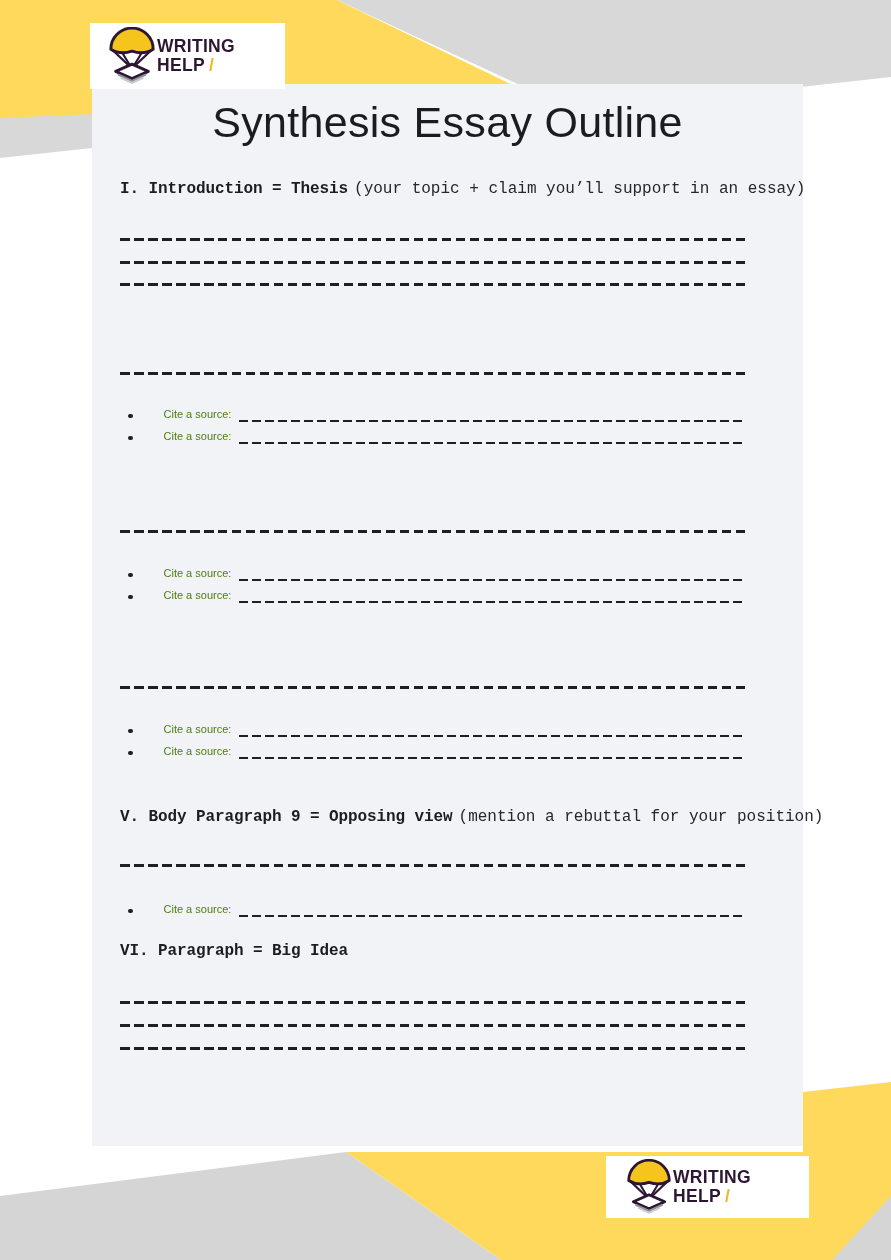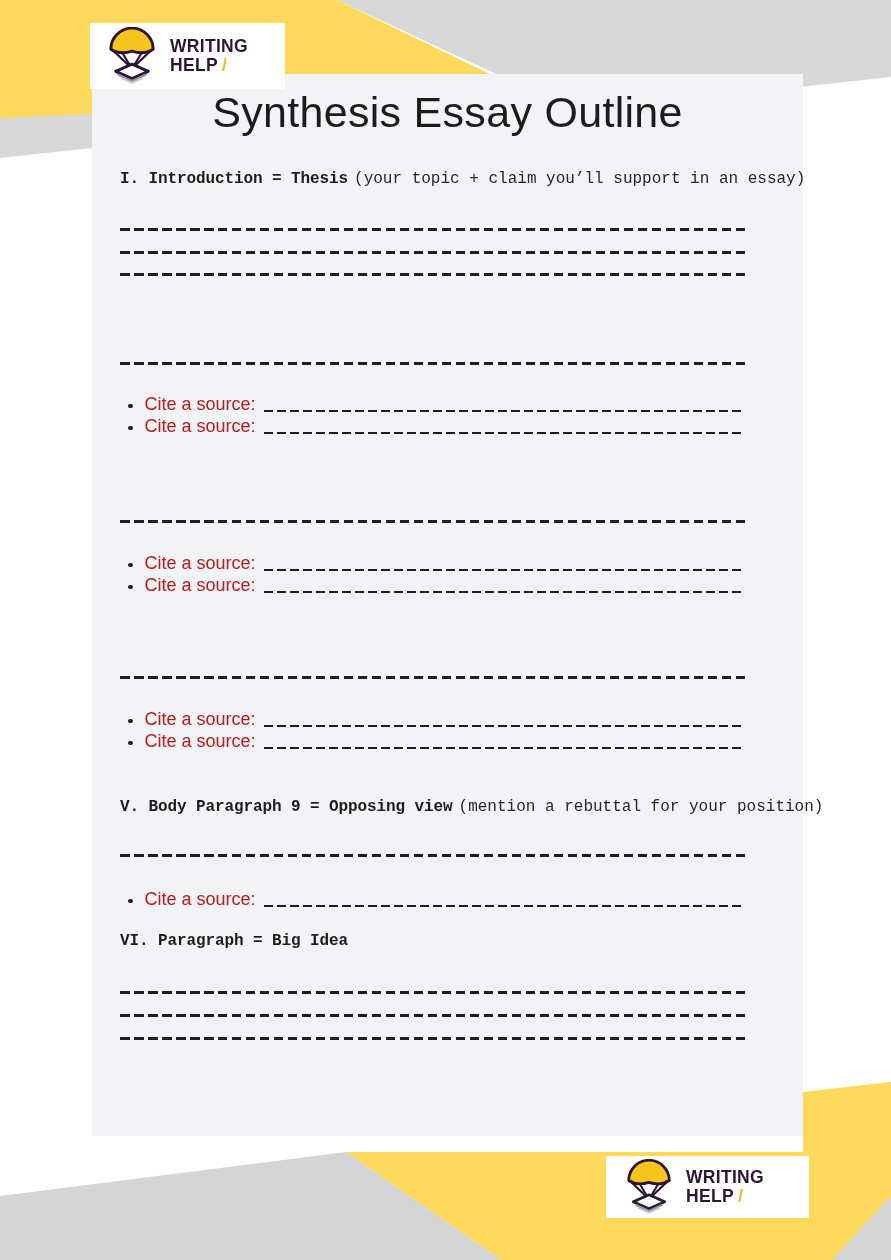--- a/index.html
+++ b/index.html
@@ -12,21 +12,21 @@
   }
   .shape{position:absolute;inset:0;}
   .yellow-top{background:#FFD95C;clip-path:polygon(0px 0px,337px 0px,560px 108px,0px 119px);}
   .gray-top{background:#D8D8D8;clip-path:polygon(337px 0px,891px 0px,891px 77px,800px 87px,537px 93px);}
   .gray-left{background:#D8D8D8;clip-path:polygon(0px 118px,92px 114px,92px 148px,0px 158px);}
   .yellow-bottom{background:#FFD95C;clip-path:polygon(803px 1092px,891px 1082px,891px 1260px,501px 1260px,346px 1152px,803px 1152px);}
   .gray-bottom{background:#D5D5D5;clip-path:polygon(0px 1196px,346px 1152px,501px 1260px,0px 1260px);}
   .gray-corner{background:#D5D5D5;clip-path:polygon(891px 1196px,891px 1260px,832px 1260px);}
 
   .page{
-    position:absolute;left:92px;top:74px;width:711px;height:1062px;
+    position:absolute;left:92px;top:84px;width:711px;height:1062px;
     background:#F2F3F6;
   }
   .title{
     position:absolute;top:14px;left:0;right:0;margin:0;
     text-align:center;font-size:43px;font-weight:400;letter-spacing:.3px;
     color:#1c1c1e;line-height:48px;
   }
   .heading{
     position:absolute;left:28px;right:40px;
     font-size:16px;line-height:22px;color:#1d1d1f;white-space:nowrap;font-family:Liberation Mono, monospace;
@@ -38,28 +38,28 @@
     background:repeating-linear-gradient(90deg,#1f1f22 0 9.5px,transparent 9.5px 14px);
   }
   .cite{
     position:absolute;left:36px;right:58px;height:22px;
     display:flex;align-items:flex-end;
   }
   .dot{
     width:4.5px;height:4.5px;border-radius:50%;background:#1f1f22;
     margin:0 12px 7px 0;flex:0 0 auto;
   }
-  .clabel{font-size:18px;line-height:21px;color:#b91c1c;flex:0 0 auto;}
+  .clabel{font-size:11px;line-height:21px;color:#4d7c0f;flex:0 0 auto;margin-left:19px;}
   .cline{
     flex:1 1 auto;height:2.3px;margin:0 0 3px 8px;
     background:repeating-linear-gradient(90deg,#1f1f22 0 9px,transparent 9px 13px);
   }
   .logo-box{
     position:absolute;background:#ffffff;
-    display:flex;align-items:center;gap:13px;box-sizing:border-box;
+    display:flex;align-items:center;box-sizing:border-box;
   }
   .logo-box.top{left:90px;top:23px;width:195px;height:66px;padding-left:17px;}
   .logo-box.bottom{left:606px;top:1156px;width:203px;height:62px;padding-left:19px;}
   .logo-icon{flex:0 0 auto;display:block;}
   .wordmark{font-weight:700;font-size:17.5px;line-height:19px;letter-spacing:.3px;color:#2D1634;white-space:nowrap;}
   .slash{color:#EFB829;margin-left:4px;}
 </style>
 </head>
 <body>
 

